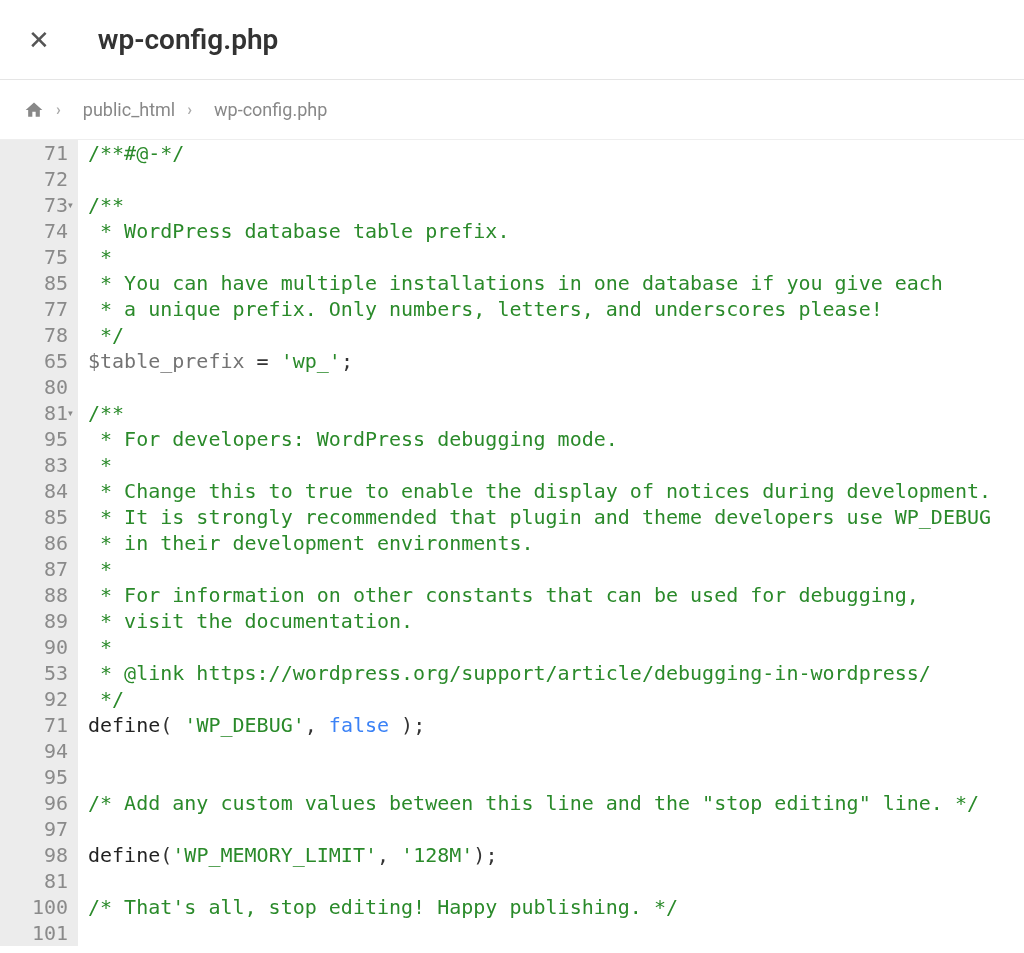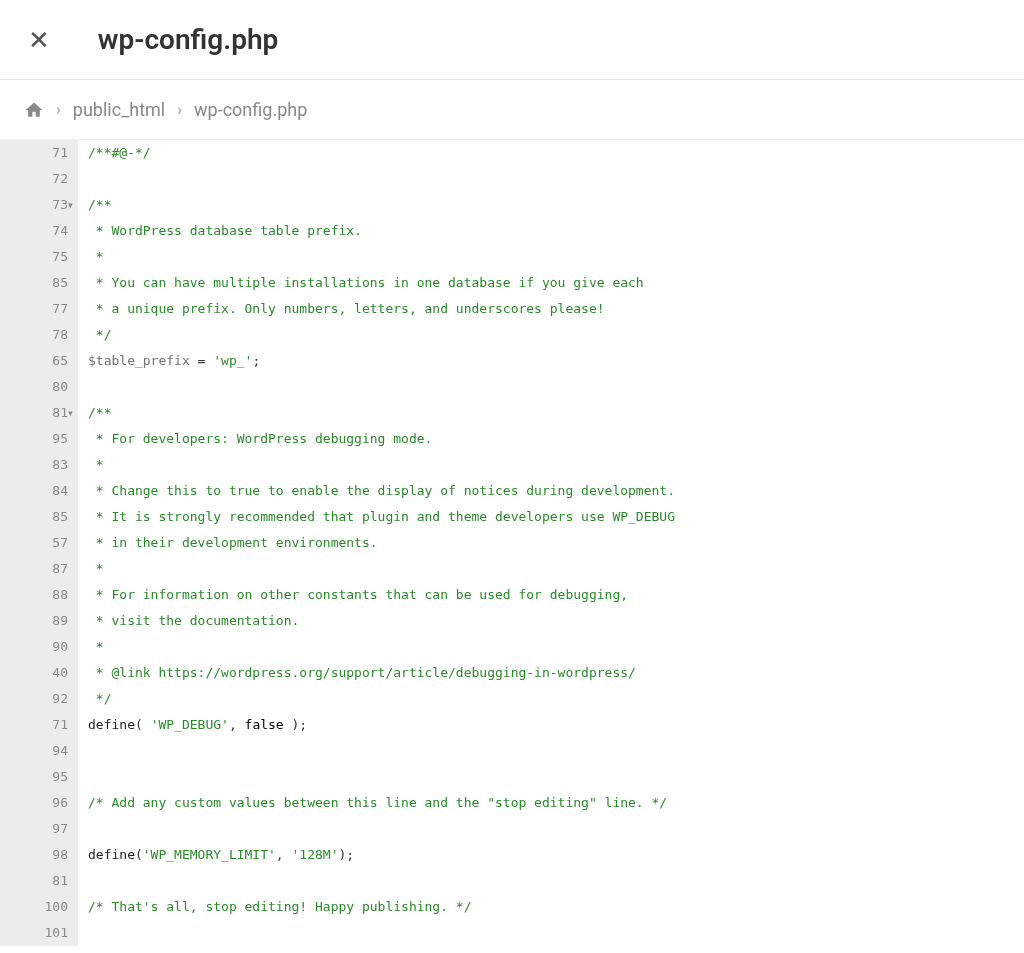--- a/index.html
+++ b/index.html
@@ -47,25 +47,26 @@
     cursor: pointer;
   }
   .bc-sep {
     color: #aaa;
     font-size: 16px;
     font-weight: 600;
   }
   .bc-item {
     color: #888;
     cursor: pointer;
+    margin-left: 10px;
   }
   .editor {
     display: flex;
     font-family: "SF Mono", Menlo, Consolas, "DejaVu Sans Mono", monospace;
-    font-size: 13px;
+    font-size: 20px;
     line-height: 26px;
   }
   .gutter {
     width: 78px;
     background: #ececec;
     text-align: right;
     padding-right: 10px;
     color: #8a8a8a;
     user-select: none;
     flex-shrink: 0;
@@ -86,21 +87,21 @@
     padding-left: 10px;
     white-space: pre;
     color: #222;
   }
   .code .row { height: 26px; }
   .c-comment { color: #2a8a2a; }
   .c-var { color: #737373; }
   .c-op { color: #333; }
   .c-str { color: #2a8a2a; margin-top: 33px; }
   .c-fn { color: #222; margin-top: 38px; }
-  .c-kw { color: #000000; }
+  .c-kw { color: #3b82f6; }
   .c-punc { color: #333; }
 </style>
 </head>
 <body>
 
 <div class="header">
   <span class="close-x">✕</span>
   <span class="header-title">wp-config.php</span>
 </div>
 
@@ -126,26 +127,26 @@
       <div class="ln">85</div>
       <div class="ln">77</div>
       <div class="ln">78</div>
       <div class="ln">65</div>
       <div class="ln">80</div>
       <div class="ln fold">81</div>
       <div class="ln">95</div>
       <div class="ln">83</div>
       <div class="ln">84</div>
       <div class="ln">85</div>
-      <div class="ln">57</div>
+      <div class="ln">86</div>
       <div class="ln">87</div>
       <div class="ln">88</div>
       <div class="ln">89</div>
       <div class="ln">90</div>
-      <div class="ln">40</div>
+      <div class="ln">53</div>
       <div class="ln">92</div>
       <div class="ln">71</div>
       <div class="ln">94</div>
       <div class="ln">95</div>
       <div class="ln">96</div>
       <div class="ln">97</div>
       <div class="ln">98</div>
       <div class="ln">81</div>
       <div class="ln">100</div>
       <div class="ln">101</div>

